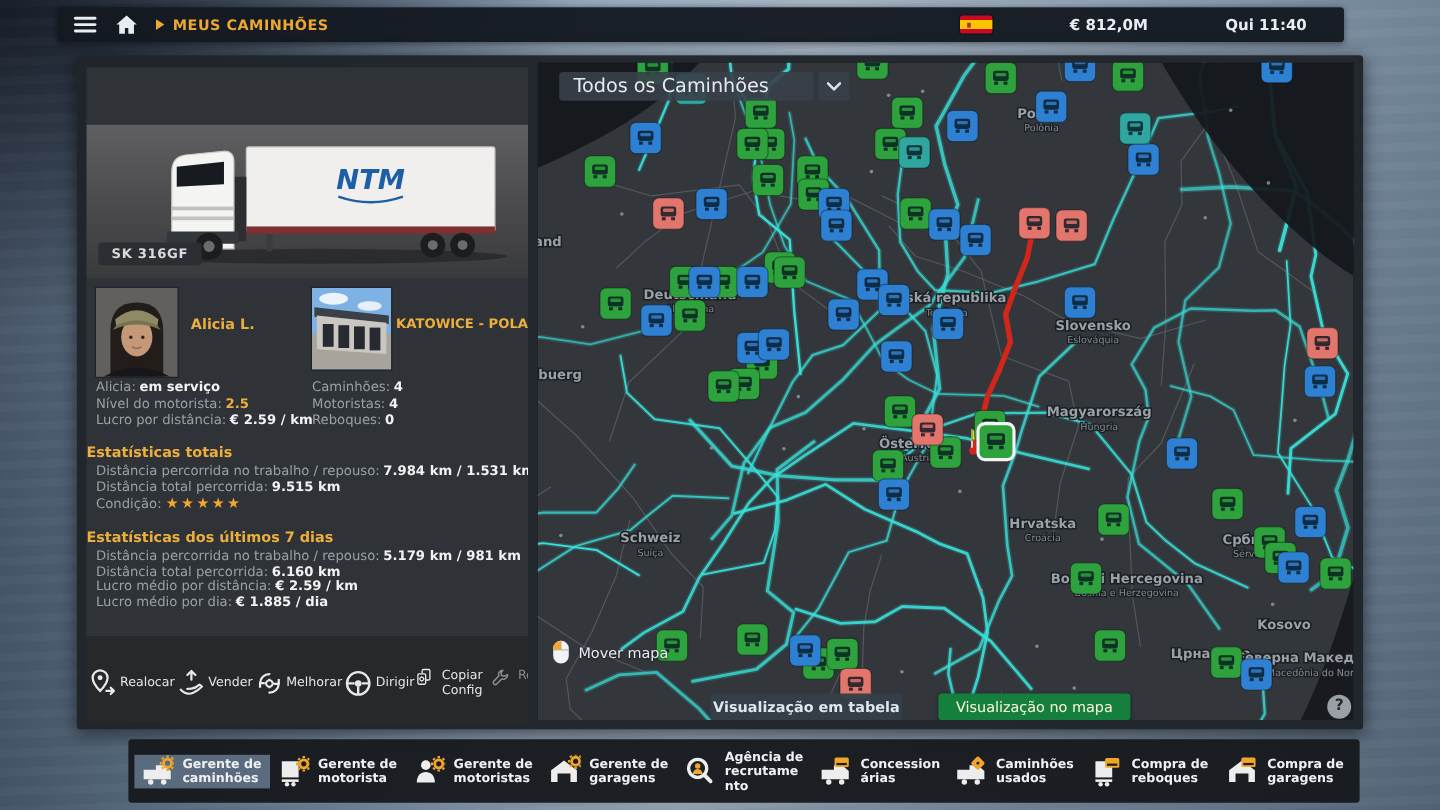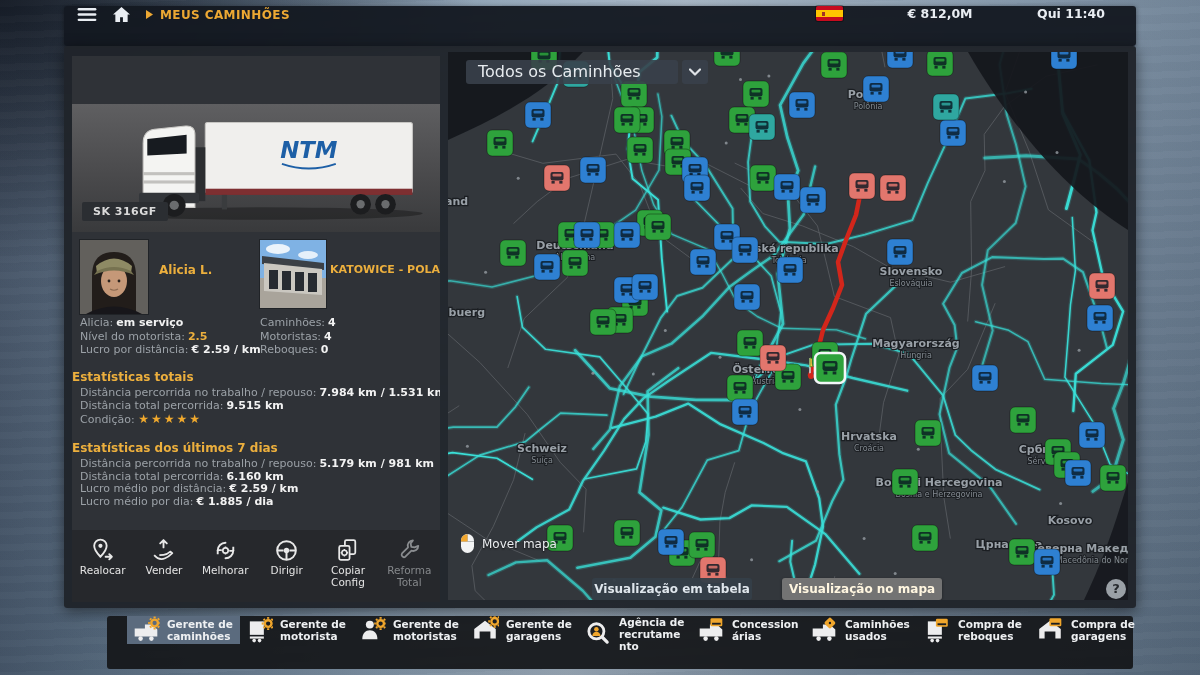--- a/index.html
+++ b/index.html
@@ -7,22 +7,22 @@
     width:1200px;height:675px;overflow:hidden;position:relative;
     font-family:"DejaVu Sans","Liberation Sans",sans-serif;
     background:
       radial-gradient(ellipse at 0% 0%, rgba(12,17,26,.85), transparent 28%),
       linear-gradient(180deg, rgba(255,255,255,.07) 0%, rgba(0,0,0,.12) 100%),
       linear-gradient(100deg,#3c4a5e 0%,#5b7086 16%,#8ba0b4 38%,#a2b2c2 52%,#7e92a6 74%,#5d7186 100%);
   }
   .streaks{position:absolute;inset:0;pointer-events:none;opacity:.35;
     background:repeating-linear-gradient(178deg, rgba(255,255,255,.05) 0 7px, rgba(20,30,40,.06) 7px 16px);}
   
-  .topbar{position:absolute;left:64px;top:6px;width:1072px;height:40px;background:rgba(20,25,33,.96);
-    border-radius:3px;display:flex;align-items:flex-start;color:#e9edf2;box-shadow:0 1px 5px rgba(0,0,0,.45)}
+  .topbar{position:absolute;left:48px;top:6px;width:1072px;height:29px;background:rgba(20,25,33,.96);
+    border-radius:3px;display:flex;align-items:center;color:#e9edf2;box-shadow:0 1px 5px rgba(0,0,0,.45)}
   .tb-left{display:flex;align-items:center;gap:15px;padding-left:13px;flex:1}
   .crumb{display:flex;align-items:center;gap:7px;color:#eca833;font-weight:bold;font-size:12px;letter-spacing:.4px}
   .tb-right{display:flex;align-items:center;padding-right:31px}
   .flag{width:27px;height:15px;border-radius:2px;margin-right:42px;position:relative;
     background:linear-gradient(#c60b1e 0 26%, #ffc400 26% 74%, #c60b1e 74%);box-shadow:0 0 0 1px rgba(0,0,0,.35)}
   .flag:before{content:"";position:absolute;left:6px;top:6px;width:3px;height:4px;background:#a03325}
   .money{width:110px;text-align:center;font-weight:bold;font-size:12.5px;margin-right:42px}
   .clock{font-weight:bold;font-size:12.5px}
   
   .frame{position:absolute;left:64px;top:46px;width:1072px;height:562px;background:rgba(32,36,42,.97);
@@ -48,42 +48,42 @@
   .col-rows{position:absolute;top:82px;font-size:11px;line-height:13.5px;white-space:nowrap}
   .col-rows.c1{left:8px}.col-rows.c2{left:188px}
   .lbl{color:#9ba1a7}
   .val{color:#f2f2f2;font-weight:bold;margin-left:3px}
   .val.yellow{color:#ecaf3d}
   .sec{position:absolute;left:0;right:0}
   .sec-title{color:#ecaf3d;font-weight:bold;font-size:12px;padding-left:0}
   .sec-rows{padding-left:8px;font-size:11px;line-height:12.6px;margin-top:3px;white-space:nowrap}
   .stars{color:#f0a92e;font-size:12px;letter-spacing:2px}
   .actions{position:absolute;left:0;right:0;bottom:0;height:72px;background:#26282c;display:flex;padding-top:7px;box-sizing:border-box}
-  .action{flex:1;display:flex;flex-direction:column;align-items:center;gap:1px;cursor:pointer}
+  .action{flex:1;display:flex;flex-direction:row;align-items:center;gap:1px;cursor:pointer}
   .action .ic{width:27px;height:27px}
   .action .lab{font-size:10.5px;color:#e4e4e4;text-align:center;line-height:11.5px;max-width:56px}
   .action.disabled .lab{color:#85888b}
   
   .map{position:absolute;left:384px;top:6px;width:680px;height:548px;background:#1a1d21;overflow:hidden}
   #map-svg{position:absolute;left:0;top:0}
   .dropdown{position:absolute;left:18px;top:8px;width:212px;height:24px;background:rgba(56,64,74,.9);border-radius:3px;
     color:#e6eaee;font-size:16px;line-height:24px;padding-left:12px;box-sizing:border-box;cursor:pointer}
   .dd-btn{position:absolute;left:234px;top:8px;width:26px;height:24px;background:rgba(56,64,74,.9);border-radius:3px;
     display:flex;align-items:center;justify-content:center;cursor:pointer}
   .pan-hint{position:absolute;left:12px;top:481px;display:flex;align-items:center;gap:7px;color:#eaedf0;font-size:12px;
     text-shadow:0 1px 2px rgba(0,0,0,.8)}
   .btn-table{position:absolute;left:144px;top:526px;width:160px;height:22px;background:rgba(52,62,72,.96);border-radius:3px;
     color:#dfe6ec;font-size:12px;font-weight:bold;text-align:center;line-height:22px;cursor:pointer}
-  .btn-map{position:absolute;left:334px;top:526px;width:160px;height:22px;background:#737373;border-radius:3px;
-    color:#fff6e0;font-size:12px;font-weight:bold;text-align:center;line-height:22px;cursor:pointer;box-shadow:0 1px 3px rgba(0,0,0,.4)}
+  .btn-map{position:absolute;left:334px;top:526px;width:160px;height:22px;background:#15803d;border-radius:3px;
+    color:#fff6e0;font-size:12px;font-weight:normal;text-align:center;line-height:22px;cursor:pointer;box-shadow:0 1px 3px rgba(0,0,0,.4)}
   .help{position:absolute;left:658px;top:527px;width:20px;height:20px;border-radius:50%;background:#9aa0a6;color:#26292d;
     font-weight:bold;font-size:13px;text-align:center;line-height:20px;cursor:pointer}
   
   .navbar{position:absolute;left:107px;top:616px;width:1026px;height:53px;background:rgba(22,24,27,.95);border-radius:3px;
-    display:flex;align-items:flex-start;padding:0 20px;box-sizing:border-box}
+    display:flex;align-items:center;padding:0 5px;box-sizing:border-box}
   .nav-item{width:113px;display:flex;align-items:center;gap:7px;padding:0 5px;box-sizing:border-box;cursor:pointer}
   .nav-item.selected{background:#5b6b7e}
   .nav-ic{width:28px;height:28px;flex:none}
   .nav-label{font-size:10.5px;font-weight:bold;color:#eef0f2;line-height:12px;width:68px;word-break:break-word}
 </style>
 </head>
 <body>
 
 <div class="streaks"></div>
 

